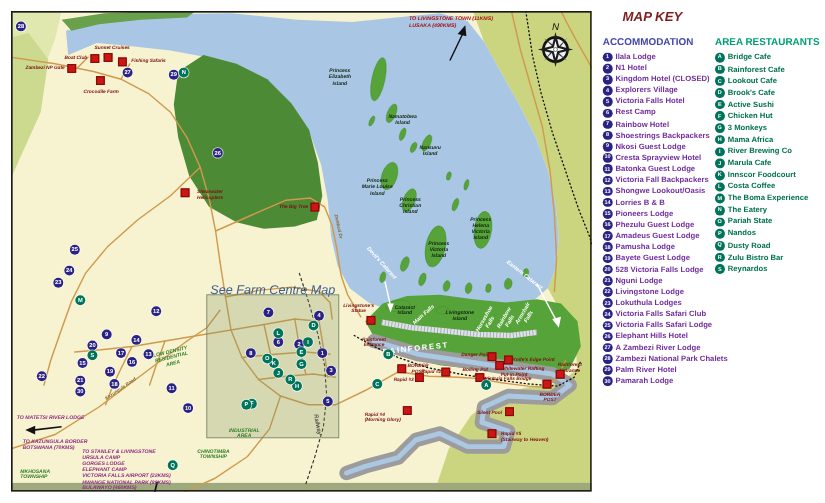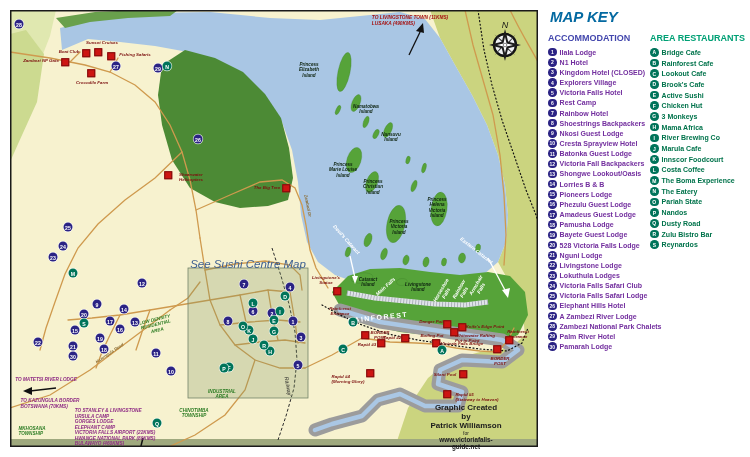--- a/index.html
+++ b/index.html
@@ -23,21 +23,21 @@
   .lbl.rail{font-size:5.4px;font-style:italic;color:#222;}
   .lbl.compass{font-size:9px;font-style:italic;color:#111;}
   .lbl.left{text-align:left;}
   #title-box{position:absolute;left:200px;top:7px;width:148px;height:25px;background:#a6bad7;border:1.6px solid #39425f;display:flex;align-items:center;justify-content:center;font-size:13px;font-weight:bold;color:#0c1630;z-index:7;}
   #see-label{position:absolute;left:238px;top:254px;transform:translate(-50%,-50%);font-style:italic;font-size:11.5px;color:#3d5f91;white-space:nowrap;z-index:7;}
   #credit{position:absolute;left:456px;top:416px;transform:translate(-50%,-50%);text-align:center;color:#1c1c1c;z-index:7;}
   #credit .c1{font-size:8px;font-weight:600;}
   #credit .c2{font-size:5px;}
   #credit .c3{font-size:6.3px;font-weight:600;}
   #key{position:absolute;left:542px;top:0;width:208px;height:457px;background:#fff;}
-  #key h1{position:absolute;left:8px;top:8px;margin:0;font-size:15px;font-style:italic;font-weight:bold;color:#0369a1;}
+  #key h1{position:absolute;left:24px;top:8px;margin:0;font-size:12px;font-style:italic;font-weight:bold;color:#7f1d1d;}
   .col{position:absolute;}
   #col-acc{left:6px;top:33px;width:110px;}
   #col-res{left:108px;top:33px;width:100px;}
   .col h2{margin:0 0 4px 0;font-weight:bold;}
   #col-acc h2{font-size:9px;color:#4347ad;}
   #col-res h2{font-size:9px;color:#00a075;}
   .row{display:flex;align-items:center;}
   #col-acc .row{height:10.16px;}
   #col-res .row{height:10.7px;}
   .kmk{width:8.6px;height:8.6px;border-radius:50%;color:#fff;font-size:5px;font-weight:bold;display:flex;align-items:center;justify-content:center;flex:0 0 auto;}
@@ -321,27 +321,21 @@
 HWANGE NATIONAL PARK (80KMS)
 BULAWAYO (460KMS)</div>
       <div class="lbl note" style="left: 400px; top: 11px; transform: translate(-50%, -50%);">TO LIVINGSTONE TOWN (11KMS)
 LUSAKA (490KMS)</div>
       <div class="lbl road" style="left: 297px; top: 196px; transform: translate(-50%, -50%) rotate(78deg);">Zambezi Dr</div>
       <div class="lbl road" style="left: 100px; top: 344px; transform: translate(-50%, -50%) rotate(-34deg);">Kazungula Road</div>
       <div class="lbl rail" style="left: 278px; top: 376px; transform: translate(-50%, -50%) rotate(80deg);">Railway</div>
       <div class="lbl compass" style="left: 495px; top: 15px; transform: translate(-50%, -50%);">N</div>
     </div>
 
-  <div id="see-label">See Sushi Centre Map</div>
-  <div id="credit">
-    <div class="c1">Graphic Created by</div>
-    <div class="c1">Patrick Williamson</div>
-    <div class="c2">for</div>
-    <div class="c3">www.victoriafalls-guide.net</div>
-  </div>
+  <div id="see-label">See Farm Centre Map</div>
 </div>
 
 <div id="key">
   <h1>MAP KEY</h1>
   <div class="col" id="col-acc">
     <h2>ACCOMMODATION</h2>
     <div class="rows">
         <div class="row">
           <span class="kmk acc">1</span>
           <span class="klabel">Ilala Lodge</span>

